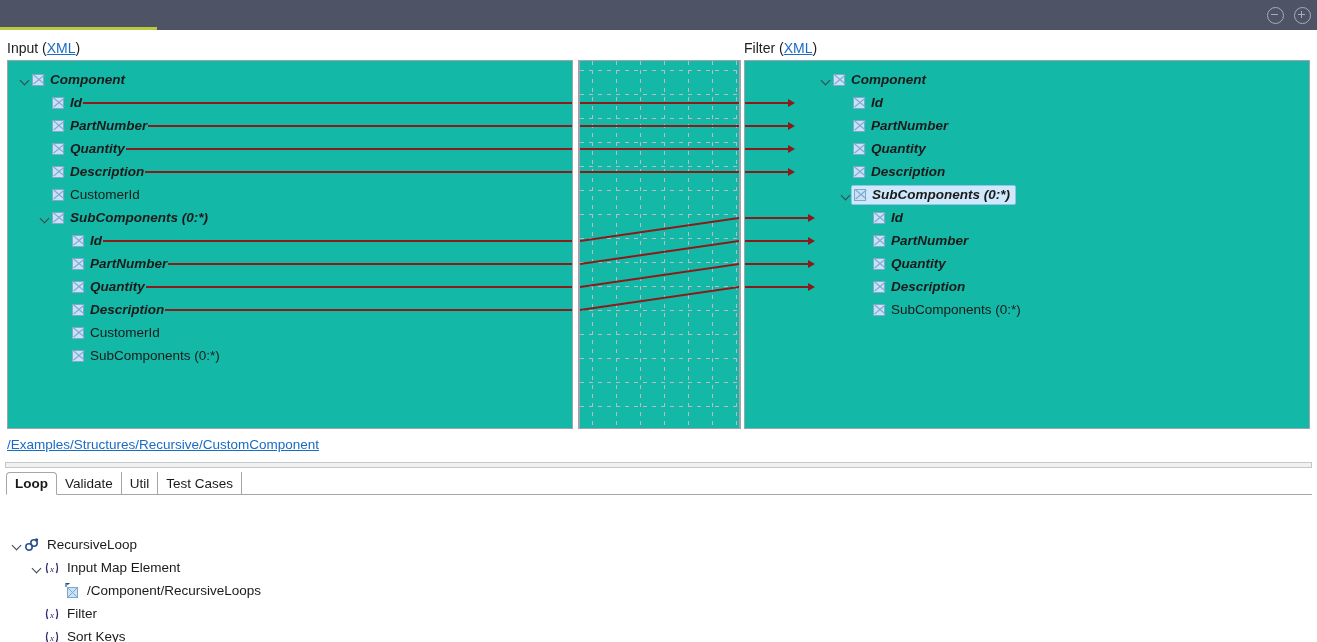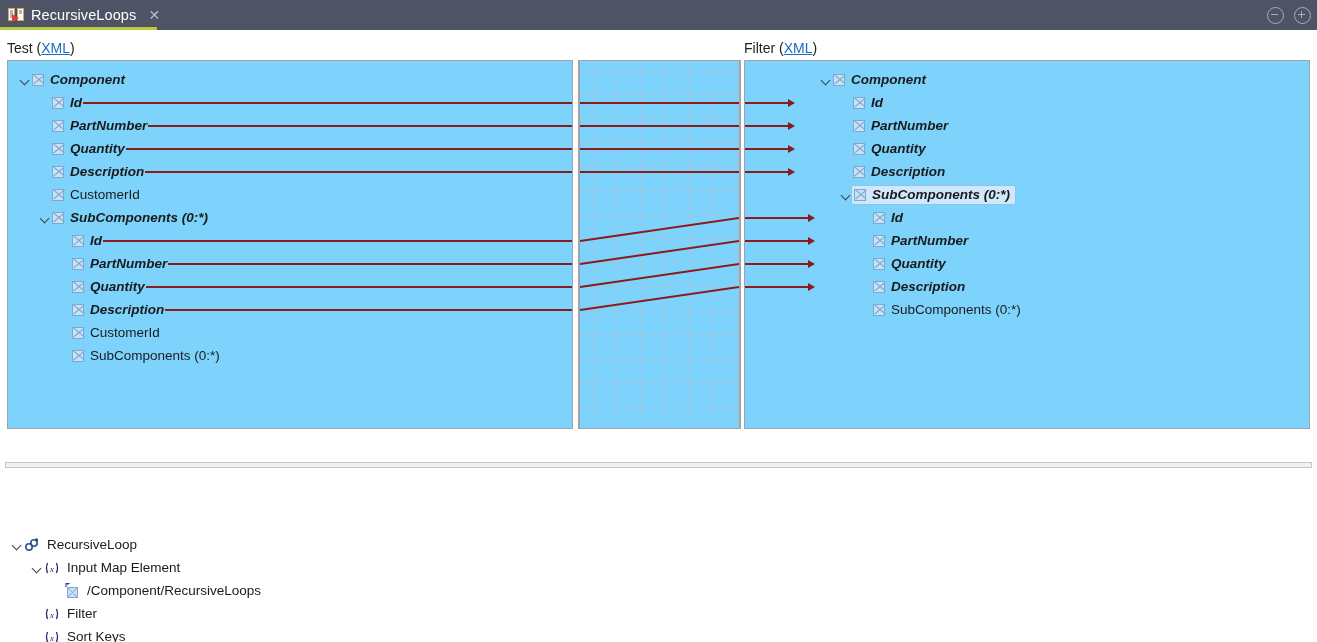--- a/index.html
+++ b/index.html
@@ -85,21 +85,21 @@
   }
   .panel-label .lnk {
     color: #1a6bc4;
     text-decoration: underline;
     cursor: pointer;
   }
 
   
   .pane {
     position: absolute;
-    background: #7dd3fc;
+    background: #14b8a6;
     border: 1px solid #9fa3ab;
     box-sizing: border-box;
     overflow: hidden;
   }
   #input-pane  { left: 7px;   top: 60px; width: 566px; height: 369px; }
   #grid-pane   { left: 578px; top: 60px; width: 163px; height: 369px;
                  border-left: 2px solid #9fa3ab; border-right: 2px solid #9fa3ab; }
   #output-pane { left: 744px; top: 60px; width: 566px; height: 369px; }
   .gcol { position: absolute; top: 0; bottom: 0; width: 1px;
           background: repeating-linear-gradient(to bottom, #b9bcc2 0 4px, transparent 4px 9px); }
@@ -235,46 +235,29 @@
     white-space: nowrap;
   }
   .ico { width: 16px; height: 16px; margin-right: 7px; flex: none; position: relative; }
 </style>
 </head>
 <body>
 
 <div id="app">
 
   <div class="titlebar">
-    <div class="tab">
-      <span class="tab-icon">
-        <svg width="16" height="16" viewBox="0 0 16 16">
-          <rect x="0.5" y="1.5" width="6" height="12" fill="#ffffff" stroke="#d9a441" stroke-width="1"></rect>
-          <line x1="2" y1="4" x2="5" y2="4" stroke="#4a6fa5" stroke-width="1"></line>
-          <line x1="2" y1="6" x2="5" y2="6" stroke="#4a6fa5" stroke-width="1"></line>
-          <line x1="2" y1="8" x2="5" y2="8" stroke="#4a6fa5" stroke-width="1"></line>
-          <line x1="2" y1="10" x2="5" y2="10" stroke="#4a6fa5" stroke-width="1"></line>
-          <rect x="9.5" y="1.5" width="6" height="12" fill="#ffffff" stroke="#d9a441" stroke-width="1"></rect>
-          <line x1="11" y1="4" x2="14" y2="4" stroke="#4a6fa5" stroke-width="1"></line>
-          <line x1="11" y1="6" x2="14" y2="6" stroke="#4a6fa5" stroke-width="1"></line>
-          <polygon points="4,7 11,11 4,15" fill="#e03a3a"></polygon>
-        </svg>
-      </span>
-      <span class="tab-title">RecursiveLoops</span>
-      <span class="tab-close">✕</span>
-    </div>
     <div class="tab-underline"></div>
     <div class="win-btns">
       <span class="win-btn"></span>
       <span class="win-btn plus"></span>
     </div>
   </div>
 
   <div class="panel-label" style="left:7px; top:40px;">
-    <span>Test (</span><span class="lnk">XML</span><span>)</span>
+    <span>Input (</span><span class="lnk">XML</span><span>)</span>
   </div>
   <div class="panel-label" style="left:744px; top:40px;">
     <span>Filter (</span><span class="lnk">XML</span><span>)</span>
   </div>
 
   <div class="pane" id="input-pane">
     <div id="input-rows">
         <div class="trow" style="top: 7px; padding-left: 10px;">
           <span class="twist open"></span>
           <span class="xbox"></span>
@@ -481,23 +464,33 @@
         <div class="trow out" style="top: 237px; padding-left: 114px;">
           <span class="twist"></span>
           <span style="display: inline-flex; align-items: center;">
             <span class="xbox"></span>
             <span class="tlabel">SubComponents (0:*)</span>
           </span>
         </div>
       </div>
   </div>
 
+  <div class="pathlink" style="left:7px; top:437px;">/Examples/Structures/Recursive/CustomComponent</div>
 
   <div class="splitter"></div>
 
+  <div class="tabstrip">
+    <div class="tabstrip-underline"></div>
+    <div id="btabs">
+        <div class="btab active" style="left: 0px;">Loop</div>
+        <div class="btab" style="left: 51px;">Validate</div>
+        <div class="btab" style="left: 115.797px;">Util</div>
+        <div class="btab" style="left: 152.297px;">Test Cases</div>
+      </div>
+  </div>
 
   <div class="btree">
     <div id="brows">
         <div class="brow" style="top: 0px; padding-left: 10px;">
           <span class="twist open"></span>
           <span class="ico"><svg width="16" height="16" viewBox="0 0 16 16">
               <circle cx="5" cy="10" r="3.2" fill="none" stroke="#2d4f8e" stroke-width="1.6"></circle>
               <circle cx="10" cy="6" r="3.2" fill="none" stroke="#2d4f8e" stroke-width="1.6"></circle>
               <circle cx="12.5" cy="3" r="1.7" fill="#2d4f8e"></circle>
             </svg></span>

